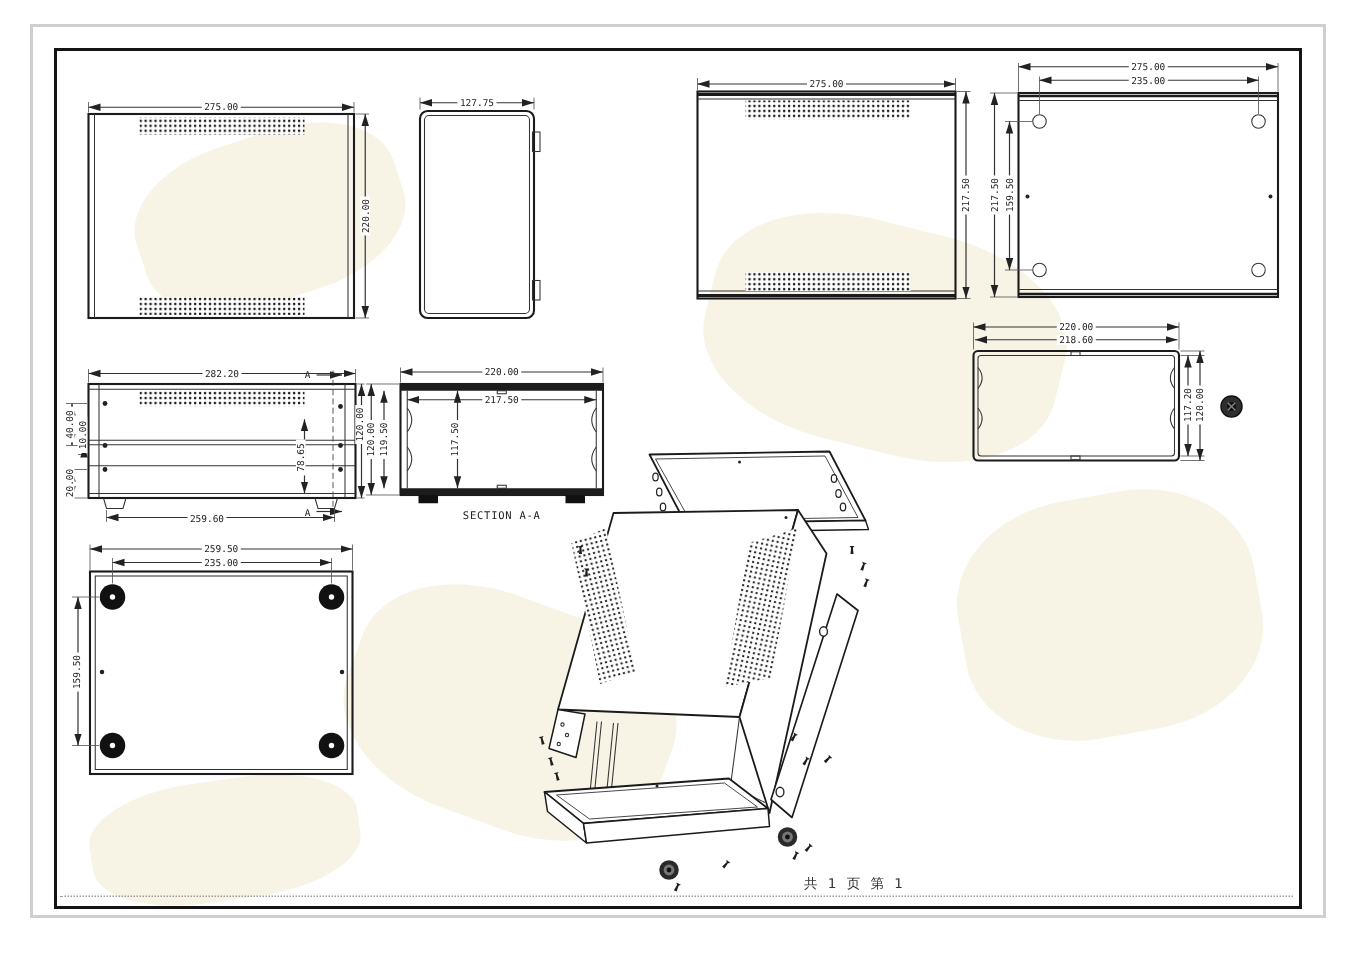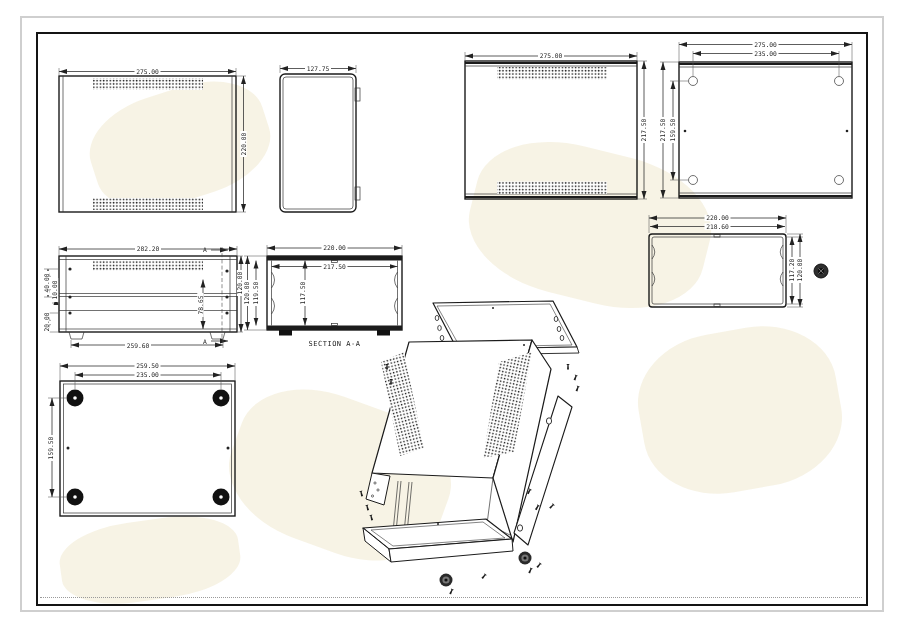--- a/index.html
+++ b/index.html
@@ -31,20 +31,21 @@
 
   <div class="wm" style="left:90px;top:90px;width:180px;height:110px;transform:rotate(-18deg);"></div>
   <div class="wm" style="left:470px;top:150px;width:240px;height:150px;transform:rotate(14deg);"></div>
   <div class="wm" style="left:640px;top:330px;width:200px;height:160px;transform:rotate(-10deg);"></div>
   <div class="wm" style="left:230px;top:400px;width:220px;height:150px;transform:rotate(20deg);"></div>
   <div class="wm" style="left:60px;top:520px;width:180px;height:80px;transform:rotate(-8deg);"></div>
 
   <div class="outer-border"></div>
   <div class="inner-border"></div>
   <div class="footer-rule"></div>
+  <div class="footer-text">共 1 页  第 1</div>
 
   <svg width="900" height="636" viewBox="0 0 900 636">
     <defs>
       <pattern id="perf" width="3.3" height="3.3" patternUnits="userSpaceOnUse">
         <rect width="3.3" height="3.3" fill="#fff"></rect>
           <circle cx="1.4" cy="1.4" r="0.85" fill="#1c1c1c"></circle>
       </pattern>
       <pattern id="perfL" width="3.3" height="3.3" patternUnits="userSpaceOnUse" patternTransform="rotate(-14)">
         <rect width="3.3" height="3.3" fill="#fff"></rect>
           <circle cx="1.4" cy="1.4" r="0.8" fill="#1c1c1c"></circle>

